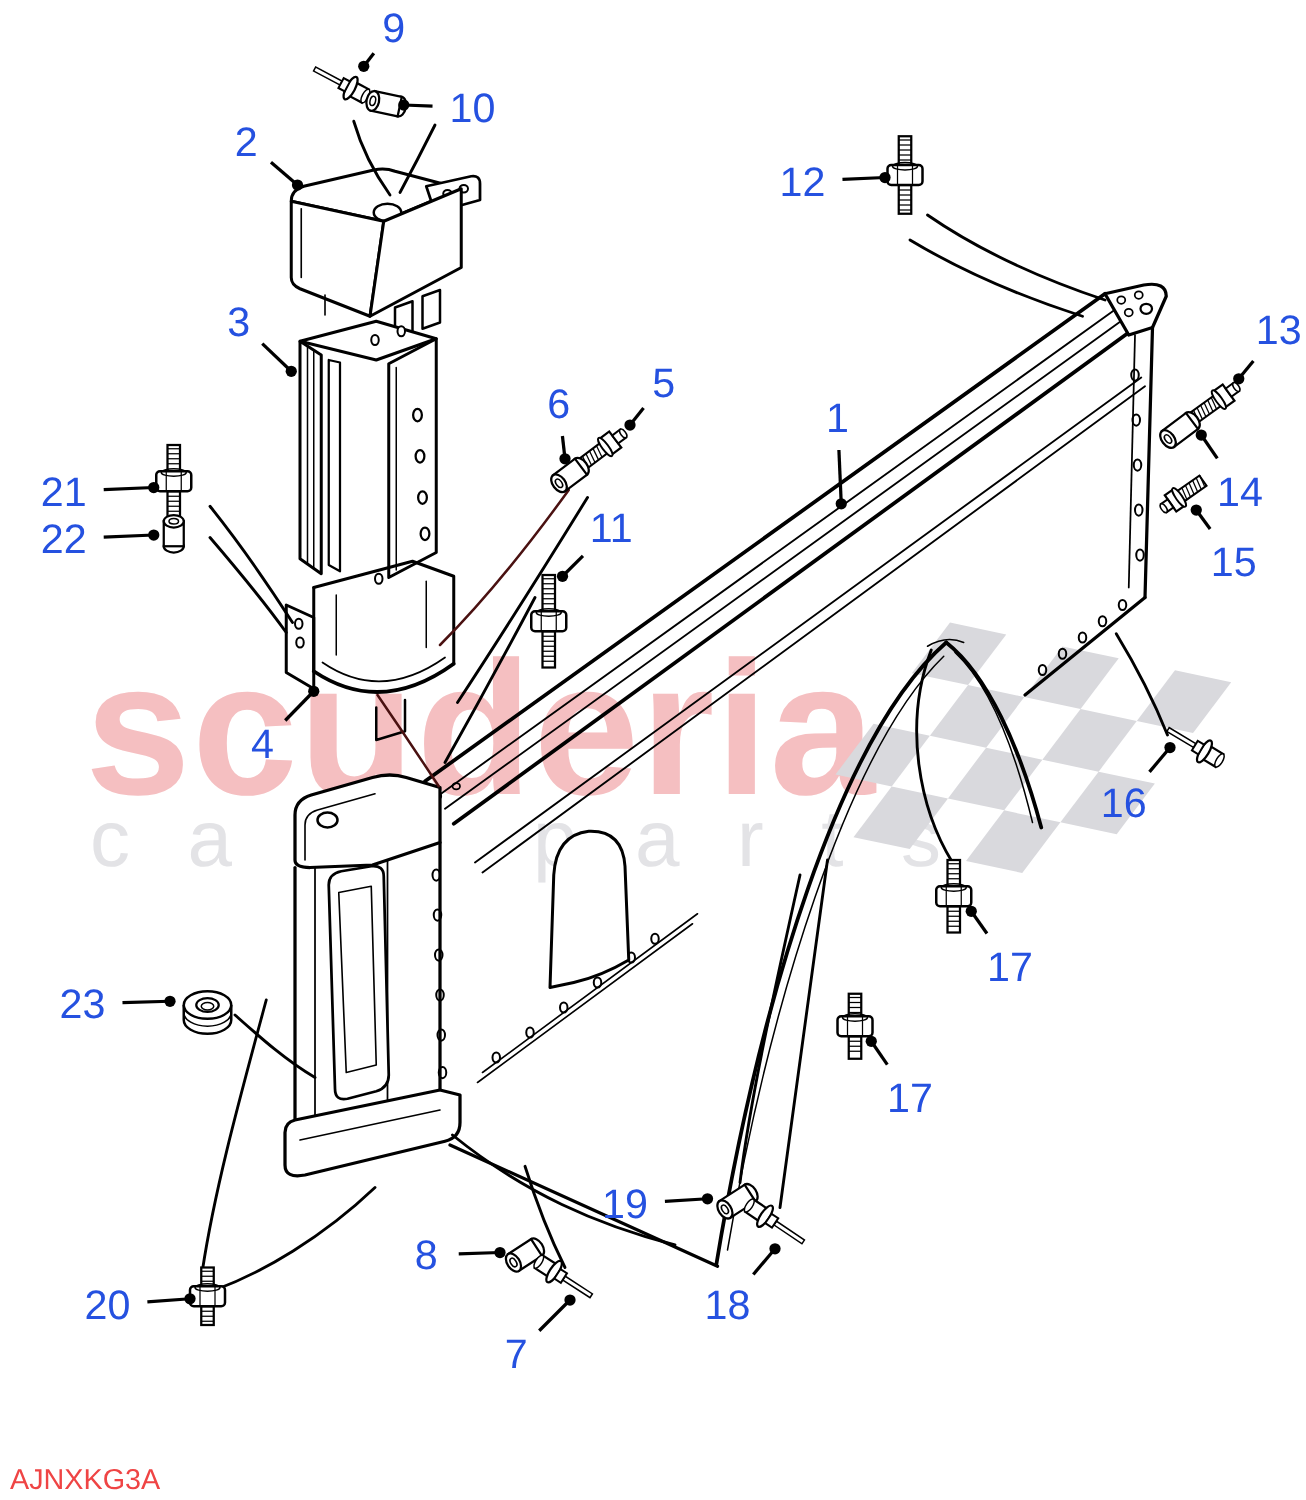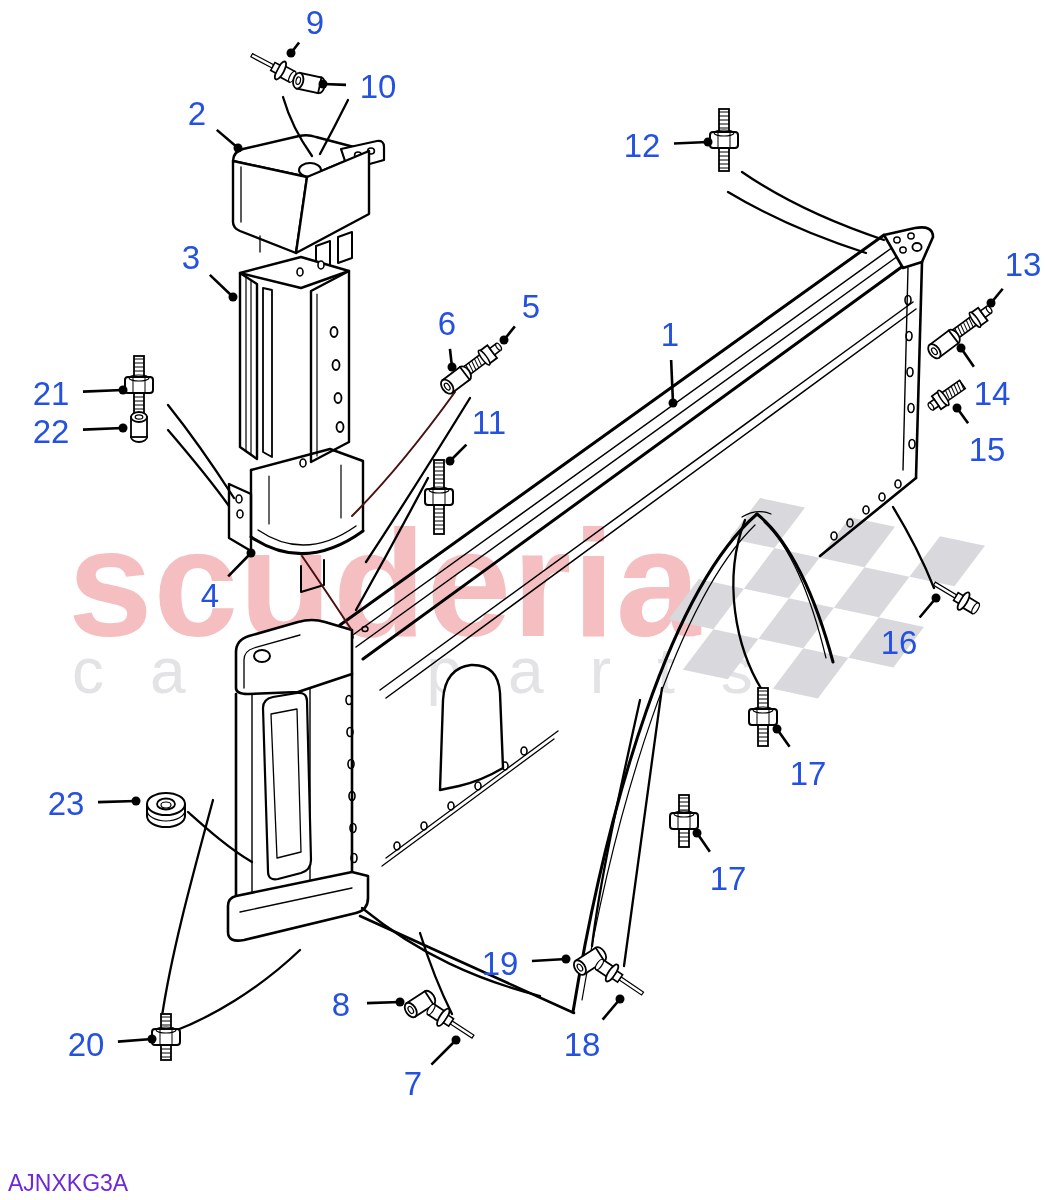--- a/index.html
+++ b/index.html
@@ -3,21 +3,21 @@
 <meta charset="utf-8">
 <style>
   html,body{margin:0;padding:0;background:#fff;}
   .stage{position:relative;width:1045px;height:1200px;background:#fff;overflow:hidden;
          font-family:"Liberation Sans",sans-serif;}
   .wm-title{position:absolute;left:68px;top:496px;font-size:152px;font-weight:bold;
             letter-spacing:1px;color:#f5bfc1;z-index:1;white-space:pre;}
   .wm-sub{position:absolute;left:72px;top:634px;font-size:64px;color:#e3e3e6;
           letter-spacing:46px;z-index:1;white-space:pre;}
   .diagram-svg{position:absolute;left:0;top:0;z-index:2;}
-  .drawing-code{position:absolute;left:8px;top:1170px;font-size:23px;color:#6d28d9;z-index:3;}
+  .drawing-code{position:absolute;left:8px;top:1170px;font-size:23px;color:#ef4444;z-index:3;}
 </style>
 </head>
 <body>
 
 <div class="stage">
 
   <div class="wm-title">scuderia</div>
   <div class="wm-sub">car  parts</div>
 
   <svg class="diagram-svg" width="1045" height="1200" viewBox="0 0 1045 1200">

